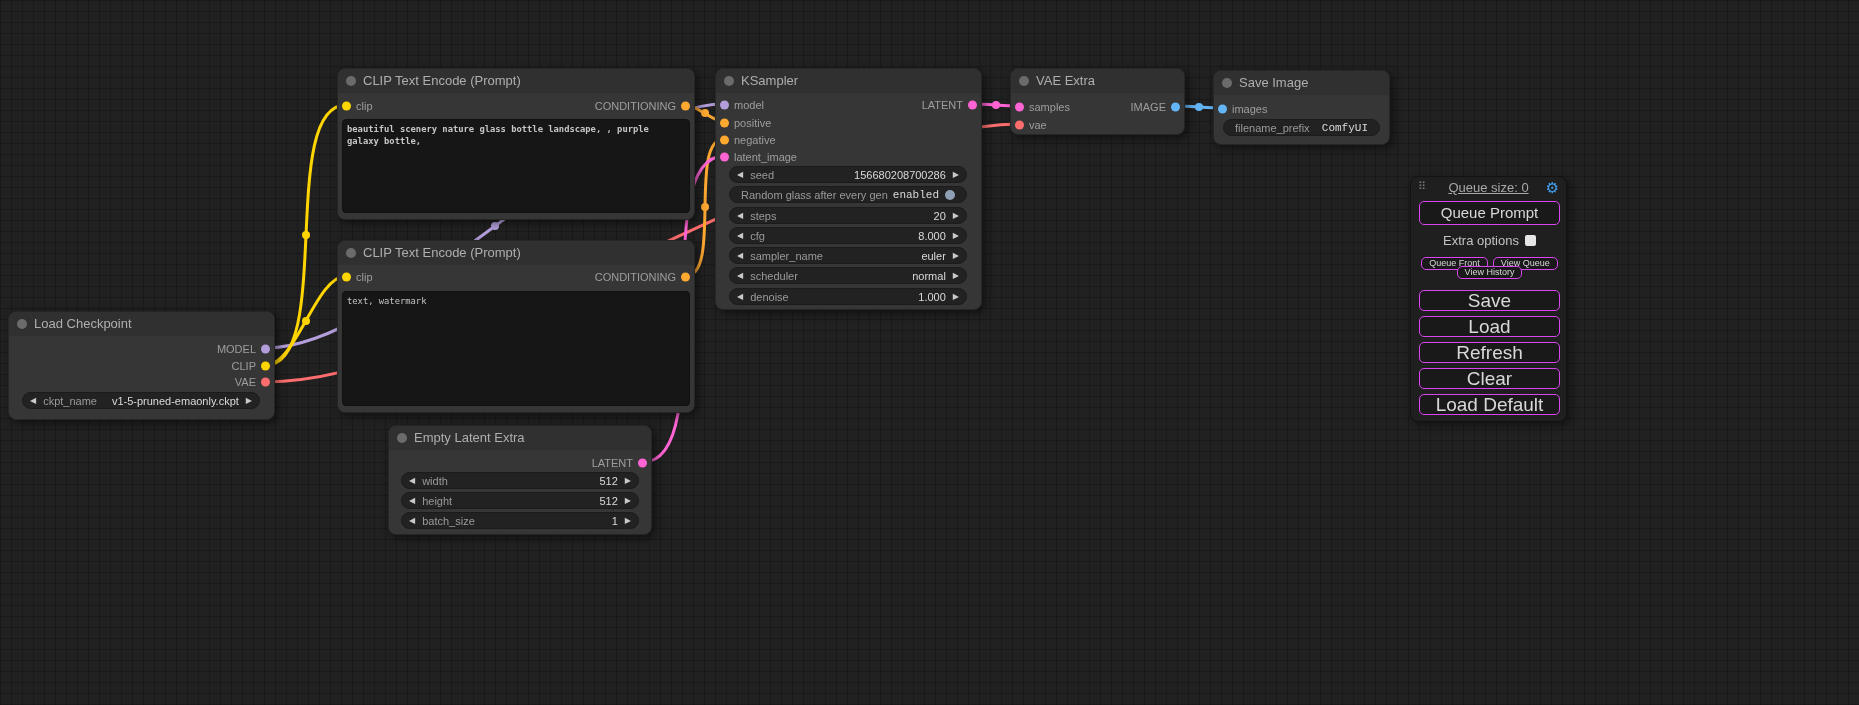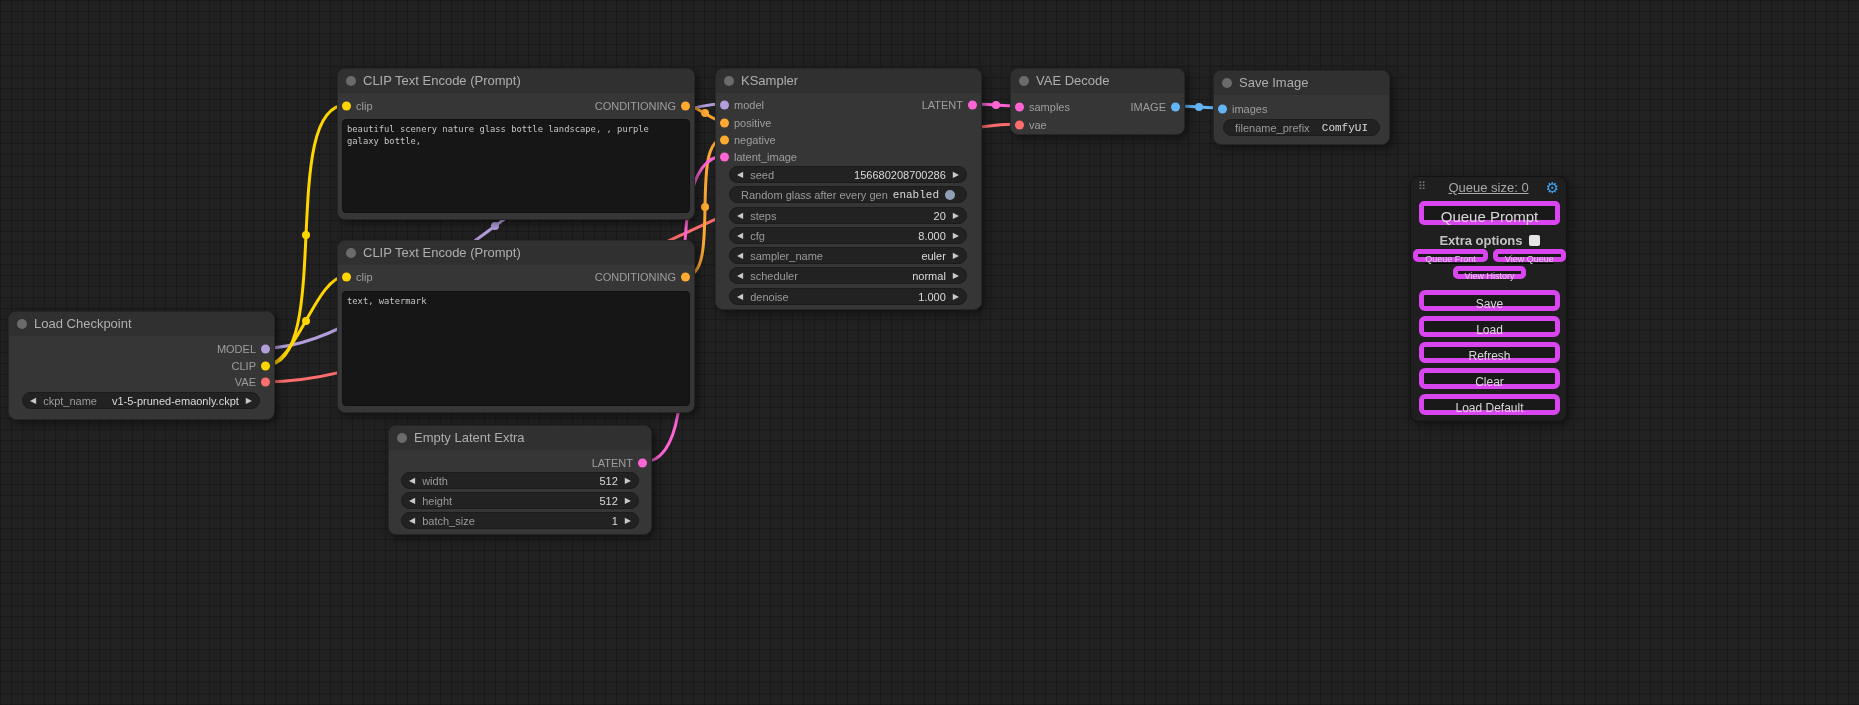--- a/index.html
+++ b/index.html
@@ -50,32 +50,32 @@
 
   
   #menu { position:absolute; left:1410px; top:176px; width:157px; height:246px;
           background:#1f1f1f; border:1px solid #121212; border-radius:8px;
           box-shadow:3px 3px 9px rgba(0,0,0,.45); z-index:3; }
   .menu-header { position:relative; height:21px; }
   .drag-handle { position:absolute; left:7px; top:3px; color:#7d7d7d; font-size:11px; cursor:move; }
   .queue-size  { text-align:center; color:#a8a8a8; font-size:13px; line-height:21px;text-decoration:underline; }
   .gear { position:absolute; right:7px; top:1px; font-size:15px; line-height:20px; cursor:pointer; }
 
-  .btn { background:#191919; border:5px solid #d946ef; border-radius:5px;
+  .btn { background:#191919; border:1px solid #d946ef; border-radius:5px;
          color:#d8d8d8; text-align:center; cursor:pointer; }
   .btn-abs { position:absolute; left:8px; width:141px; }
   #queue-prompt { top:24px; height:24px; line-height:22px; font-size:15px; }
-  .action { height:21px; line-height:19px; font-size:12px;border-radius:6px; }
+  .action { height:21px; line-height:19px; font-size:19px; }
 
   .row { position:absolute; left:0; width:157px; display:flex;
          justify-content:center; align-items:center; }
-  #extra-options-row { top:56px; height:14px; gap:6px; color:#c2c2c2; font-size:13px;font-weight:bold; }
+  #extra-options-row { top:56px; height:14px; gap:6px; color:#c2c2c2; font-size:13px; }
   .checkbox { width:11px; height:11px; background:#e6e6e6; border-radius:2px; cursor:pointer; }
   .btn.small { font-size:9px; height:13px; line-height:11px; padding:0 7px; border-radius:5px; }
-  #small-btn-row { top:72px; height:13px; gap:5px;text-decoration:underline; }
+  #small-btn-row { top:80px; height:13px; gap:5px; }
   #view-history-row { top:89px; height:13px; }
 </style>
 </head>
 <body>
 
 <div id="canvas">
 
   <svg id="wires" width="1859" height="705">
 
     <path d="M266 348 C396 348 594 104 724 104" fill="none" stroke-width="3" stroke-linecap="round" stroke="#B39DDB"></path>
@@ -137,21 +137,21 @@
       <span>CLIP Text Encode (Prompt)</span>
     </div>
     <div class="port in" style="top:29px;">
       <span class="port-dot" style="background: rgb(255, 213, 0);"></span>
       <span>clip</span>
     </div>
     <div class="port out" style="top:29px;">
       <span>CONDITIONING</span>
       <span class="port-dot" style="background: rgb(255, 169, 49);"></span>
     </div>
-    <div class="prompt-box" style="left:4px; right:4px; top:50px; bottom:6px;">beautiful scenery nature glass bottle landscape, , purple galaxy bottle,</div>
+    <div class="prompt-box" style="left:4px; right:4px; top:50px; bottom:6px;font-weight:bold;">beautiful scenery nature glass bottle landscape, , purple galaxy bottle,</div>
   </div>
 
   <div class="node" style="left:337px; top:240px; width:358px; height:173px;">
     <div class="node-title">
       <span class="title-dot" style="background: rgb(107, 107, 107);"></span>
       <span>CLIP Text Encode (Prompt)</span>
     </div>
     <div class="port in" style="top:28px;">
       <span class="port-dot" style="background: rgb(255, 213, 0);"></span>
       <span>clip</span>
@@ -257,21 +257,21 @@
       <span class="arrow">◀</span>
       <span class="wlabel">denoise</span>
       <span class="wvalue">1.000</span>
       <span class="arrow">▶</span>
     </div>
   </div>
 
   <div class="node" style="left:1010px; top:68px; width:175px; height:67px;">
     <div class="node-title">
       <span class="title-dot" style="background: rgb(107, 107, 107);"></span>
-      <span>VAE Decode</span>
+      <span>VAE Extra</span>
     </div>
     <div class="port in" style="top:30px;">
       <span class="port-dot" style="background: rgb(255, 100, 213);"></span>
       <span>samples</span>
     </div>
     <div class="port in" style="top:48px;">
       <span class="port-dot" style="background: rgb(255, 110, 110);"></span>
       <span>vae</span>
     </div>
     <div class="port out" style="top:30px;">

